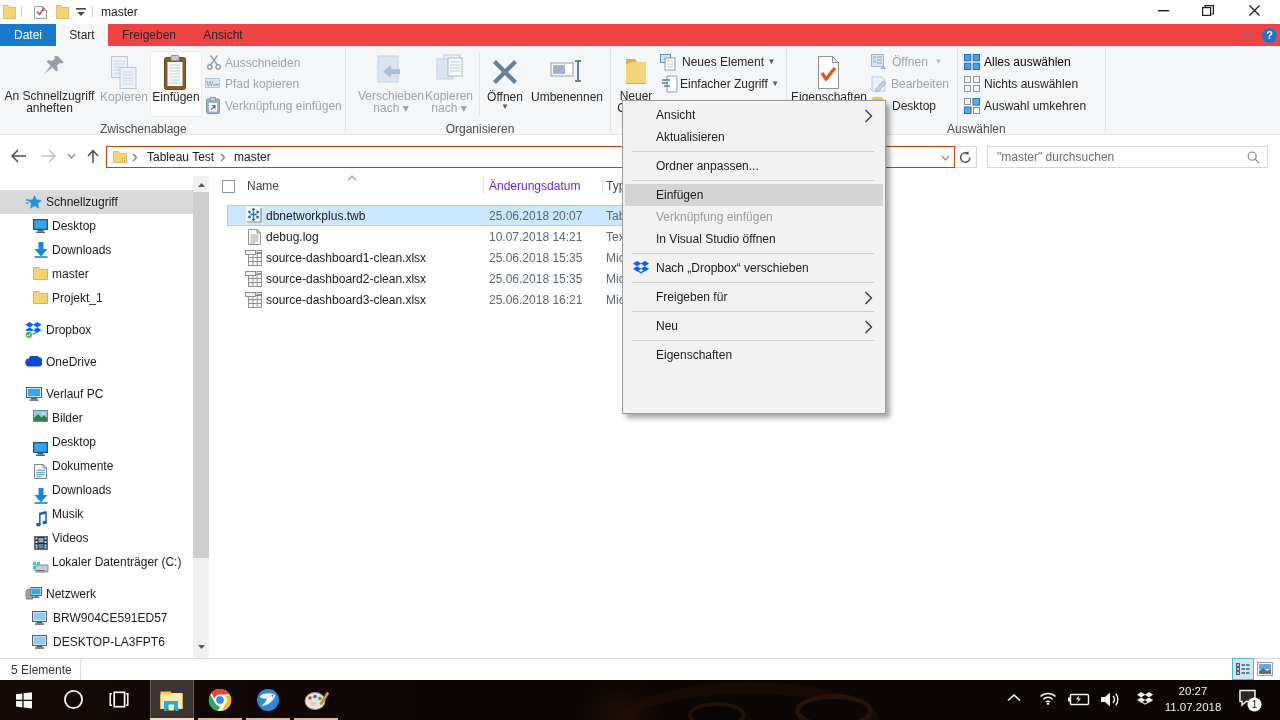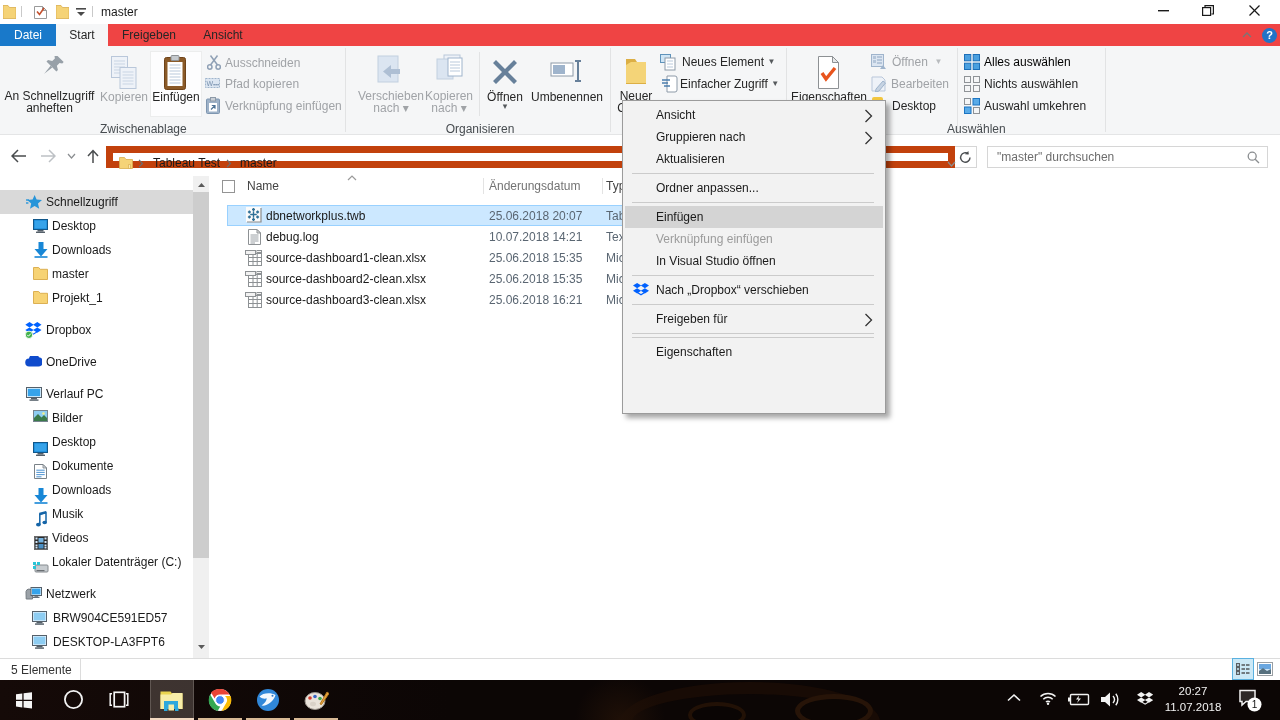--- a/index.html
+++ b/index.html
@@ -271,21 +271,21 @@
   <svg class="a" style="left:40px;top:13px" width="16" height="14" viewBox="0 0 16 14">
     <path d="M9 1l6 6-6 6M15 7H1" fill="none" stroke="#bdc1c5" stroke-width="1.5"></path>
   </svg>
   <svg class="a" style="left:67px;top:17px" width="9" height="6" viewBox="0 0 9 6">
     <path d="M1 1l3.5 4L8 1" fill="none" stroke="#8a8d90" stroke-width="1.2"></path>
   </svg>
   <svg class="a" style="left:86px;top:13px" width="14" height="15" viewBox="0 0 14 15">
     <path d="M7 14V2M2 7l5-5.5L12 7" fill="none" stroke="#494c4e" stroke-width="1.5"></path>
   </svg>
 
-  <div class="a" style="left:106px;top:10px;width:849px;height:22px;background:#fff;border:7px solid #c2410c">
+  <div class="a" style="left:106px;top:10px;width:849px;height:22px;background:#fff;border:1px solid #c2410c">
     <svg class="a" style="left:6px;top:3px" width="14" height="14" viewBox="0 0 14 14">
       <path d="M0.5 1.5h5l1.5 2H13.5v9H0.5z" fill="#f5d377" stroke="#d9ad4e" stroke-width="0.8"></path>
       <path d="M9.5 8.5h2v4h-2z" fill="#f9e7b1" stroke="#d9ad4e" stroke-width="0.7"></path>
     </svg>
     <svg class="a" style="left:25px;top:6px" width="6" height="9" viewBox="0 0 6 9">
       <path d="M1 0.8l3.5 3.7L1 8.2" fill="none" stroke="#6a6d70" stroke-width="1.2"></path>
     </svg>
     <div class="a ct" style="left:40px;top:0;height:20px">Tableau Test</div>
     <svg class="a" style="left:113px;top:6px" width="6" height="9" viewBox="0 0 6 9">
       <path d="M1 0.8l3.5 3.7L1 8.2" fill="none" stroke="#6a6d70" stroke-width="1.2"></path>
@@ -478,21 +478,21 @@
         <path d="M0 0l3.5 4L7 0z" fill="#5a5a5a"></path>
       </svg>
   </div>
 
   <div class="a" style="left:222px;top:4px;width:13px;height:13px;border:1px solid #949494;background:#fff"></div>
   <svg class="a" style="left:347px;top:-1px" width="10" height="6" viewBox="0 0 10 6">
       <path d="M1 5l4-4 4 4" fill="none" stroke="#9a9a9a" stroke-width="1.2"></path>
     </svg>
   <div class="a ct" style="left:247px;top:0;height:20px;color:#444">Name</div>
   <div class="a" style="left:483px;top:2px;width:1px;height:16px;background:#e3e3e3"></div>
-  <div class="a ct" style="left:489px;top:0;height:20px;color:#737373">Änderungsdatum</div>
+  <div class="a ct" style="left:489px;top:0;height:20px;color:#6d28d9">Änderungsdatum</div>
   <div class="a" style="left:602px;top:2px;width:1px;height:16px;background:#e3e3e3"></div>
   <div class="a ct" style="left:606px;top:0;height:20px;color:#444">Typ</div>
 
   <div class="a" style="left:227px;top:29px;width:533px;height:21px;background:#cce8ff;border:1px solid #99d1ff"></div>
 
   <svg class="a" style="left:246px;top:31px" width="16" height="16" viewBox="0 0 16 16">
     <rect x="0" y="0" width="15" height="15" fill="#fbfbfb"></rect>
     <path d="M15 1v14H1" fill="none" stroke="#8a8a8a" stroke-width="1.2"></path>
     <g stroke="#2e6f96" fill="none">
       <path d="M7.5 4.2v6.6M4.2 7.5h6.6" stroke-width="1.4"></path>
@@ -709,23 +709,20 @@
 
 <div id="menu" class="a" style="left:622px;top:100px;width:264px;height:314px;background:#f2f2f2;border:1px solid #9b9b9b;box-shadow:4px 4px 5px rgba(0,0,0,.35);padding:3px 2px">
   <style>
     .mi{position:relative;height:22px;line-height:22px;padding-left:31px;color:#1a1a1a}
     .ms{height:1px;background:#cbcbcb;margin:3px 9px 3px 7px}
     .arr{position:absolute;right:10px;top:4.5px}
   </style>
   <div class="mi">Ansicht<svg class="arr" width="9" height="14" viewBox="0 0 9 14">
         <path d="M1.5 1l6 6-6 6" fill="none" stroke="#333" stroke-width="1.3"></path>
       </svg></div>
-  <div class="mi">Gruppieren nach<svg class="arr" width="9" height="14" viewBox="0 0 9 14">
-        <path d="M1.5 1l6 6-6 6" fill="none" stroke="#333" stroke-width="1.3"></path>
-      </svg></div>
   <div class="mi">Aktualisieren</div>
   <div class="ms"></div>
   <div class="mi">Ordner anpassen...</div>
   <div class="ms"></div>
   <div class="mi" style="background:#d4d4d4;margin:0 0;">Einfügen</div>
   <div class="mi" style="color:#9b9b9b">Verknüpfung einfügen</div>
   <div class="mi">In Visual Studio öffnen</div>
   <div class="ms"></div>
   <div class="mi">Nach „Dropbox“ verschieben
     <svg class="a" style="left:8px;top:4px" width="16" height="15" viewBox="0 0 16 15">
@@ -736,15 +733,18 @@
           <path d="M11.9 5.2L7.8 7.8l4.1 2.6L16 7.8z"></path>
           <path d="M8 11.1L4.4 8.8v1.5L8 12.6l3.6-2.3V8.8z"></path>
         </g>
     </svg>
   </div>
   <div class="ms"></div>
   <div class="mi">Freigeben für<svg class="arr" width="9" height="14" viewBox="0 0 9 14">
         <path d="M1.5 1l6 6-6 6" fill="none" stroke="#333" stroke-width="1.3"></path>
       </svg></div>
   <div class="ms"></div>
+  <div class="mi">Neu<svg class="arr" width="9" height="14" viewBox="0 0 9 14">
+        <path d="M1.5 1l6 6-6 6" fill="none" stroke="#333" stroke-width="1.3"></path>
+      </svg></div>
   <div class="ms"></div>
   <div class="mi">Eigenschaften</div>
 </div>
 
 </body></html>

